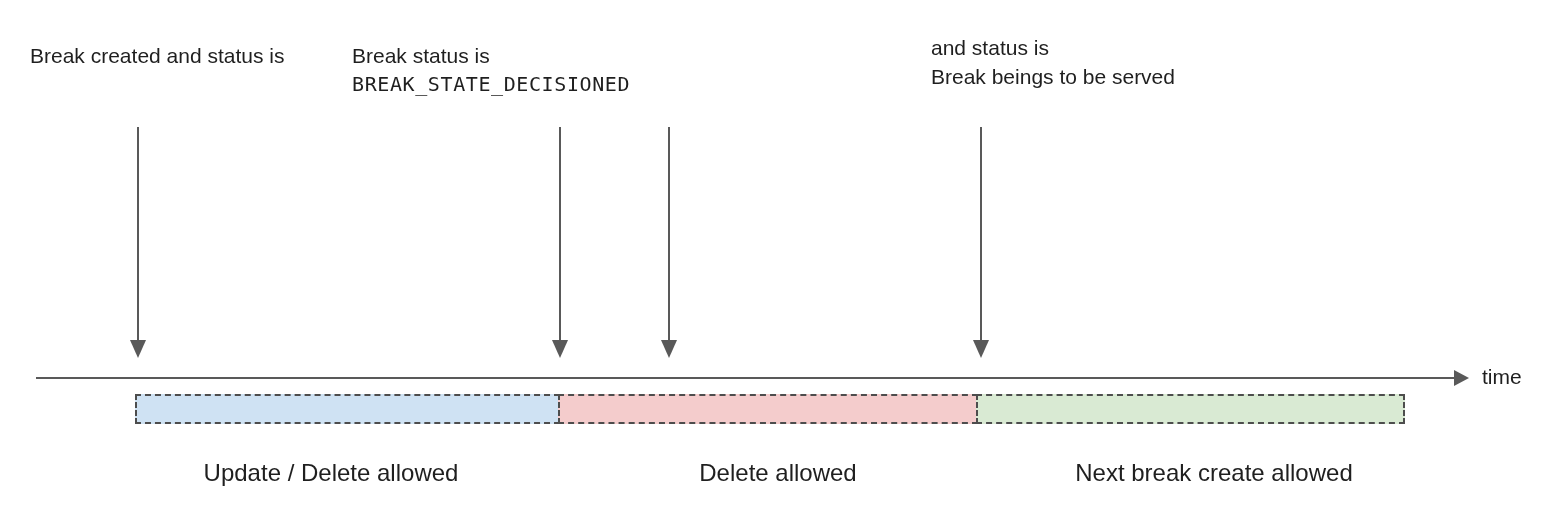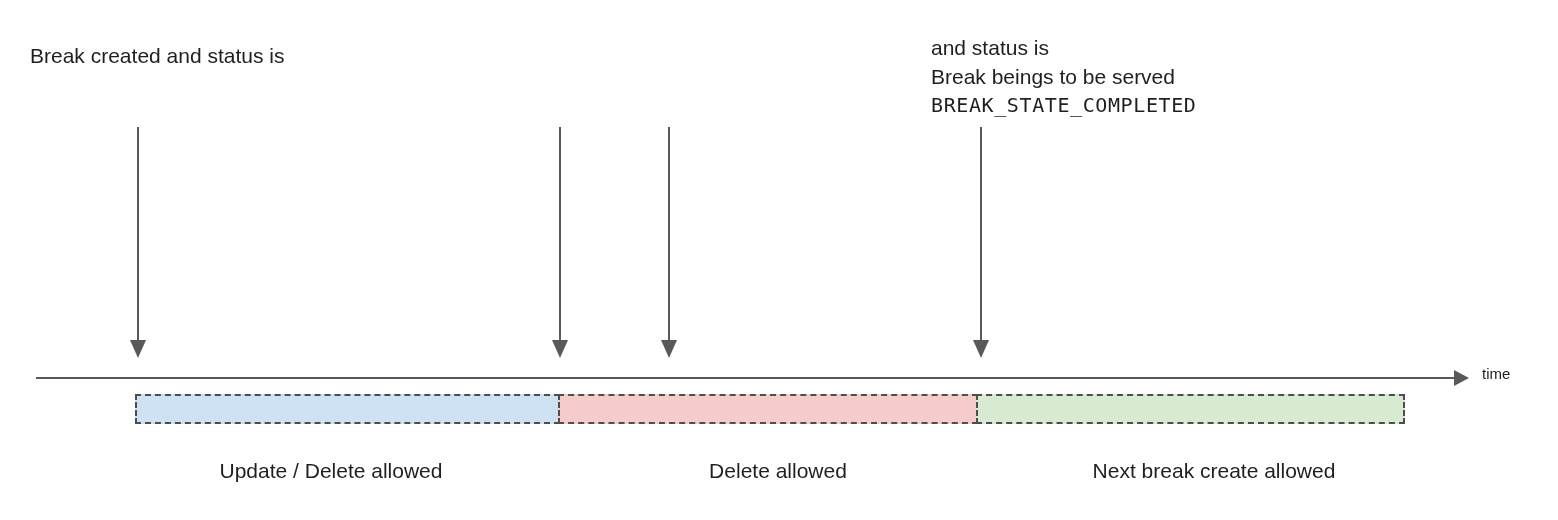--- a/index.html
+++ b/index.html
@@ -70,21 +70,21 @@
     top: 370px;
     width: 0; height: 0;
     border-top: 8px solid transparent;
     border-bottom: 8px solid transparent;
     border-left: 15px solid #595959;
   }
   .axis-label {
     position: absolute;
     left: 1482px;
     top: 365px;
-    font-size: 15px;
+    font-size: 21px;
     color: #1f1f1f;
   }
 
   
   .bar {
     position: absolute;
     left: 135px;
     top: 394px;
     height: 30px;
     display: flex;
@@ -96,43 +96,46 @@
   .segment + .segment { margin-left: -2px; }
   .seg-1 { width: 425px; }
   .seg-2 { width: 420px; }
   .seg-3 { width: 429px; }
 
   
   .seg-label {
     position: absolute;
     top: 459px;
     transform: translateX(-50%);
-    font-size: 21px;
+    font-size: 24px;
     white-space: nowrap;
     color: #1f1f1f;
   }
   .seg-label-1 { left: 331px; }
   .seg-label-2 { left: 778px; }
   .seg-label-3 { left: 1214px; }
 </style>
 </head>
 <body>
 
 <div class="canvas">
 
   <div class="annotation ann-1">
     <div>Break created and status is</div>
   </div>
 
+  <div class="annotation ann-2">
+    <div>Break status is</div>
+    <div class="code">BREAK_STATE_DECISIONED</div>
+  </div>
 
 
   <div class="annotation ann-4">
     <div>and status is</div>
     <div>Break beings to be served</div>
-    <div class="code">BREAK_STATE_COMPLETED</div>
   </div>
 
   <div class="v-arrow v-arrow-1"></div>
   <div class="v-arrow v-arrow-2"></div>
   <div class="v-arrow v-arrow-3"></div>
   <div class="v-arrow v-arrow-4"></div>
 
   <div class="axis-line"></div>
   <div class="axis-arrowhead"></div>
   <div class="axis-label">time</div>

